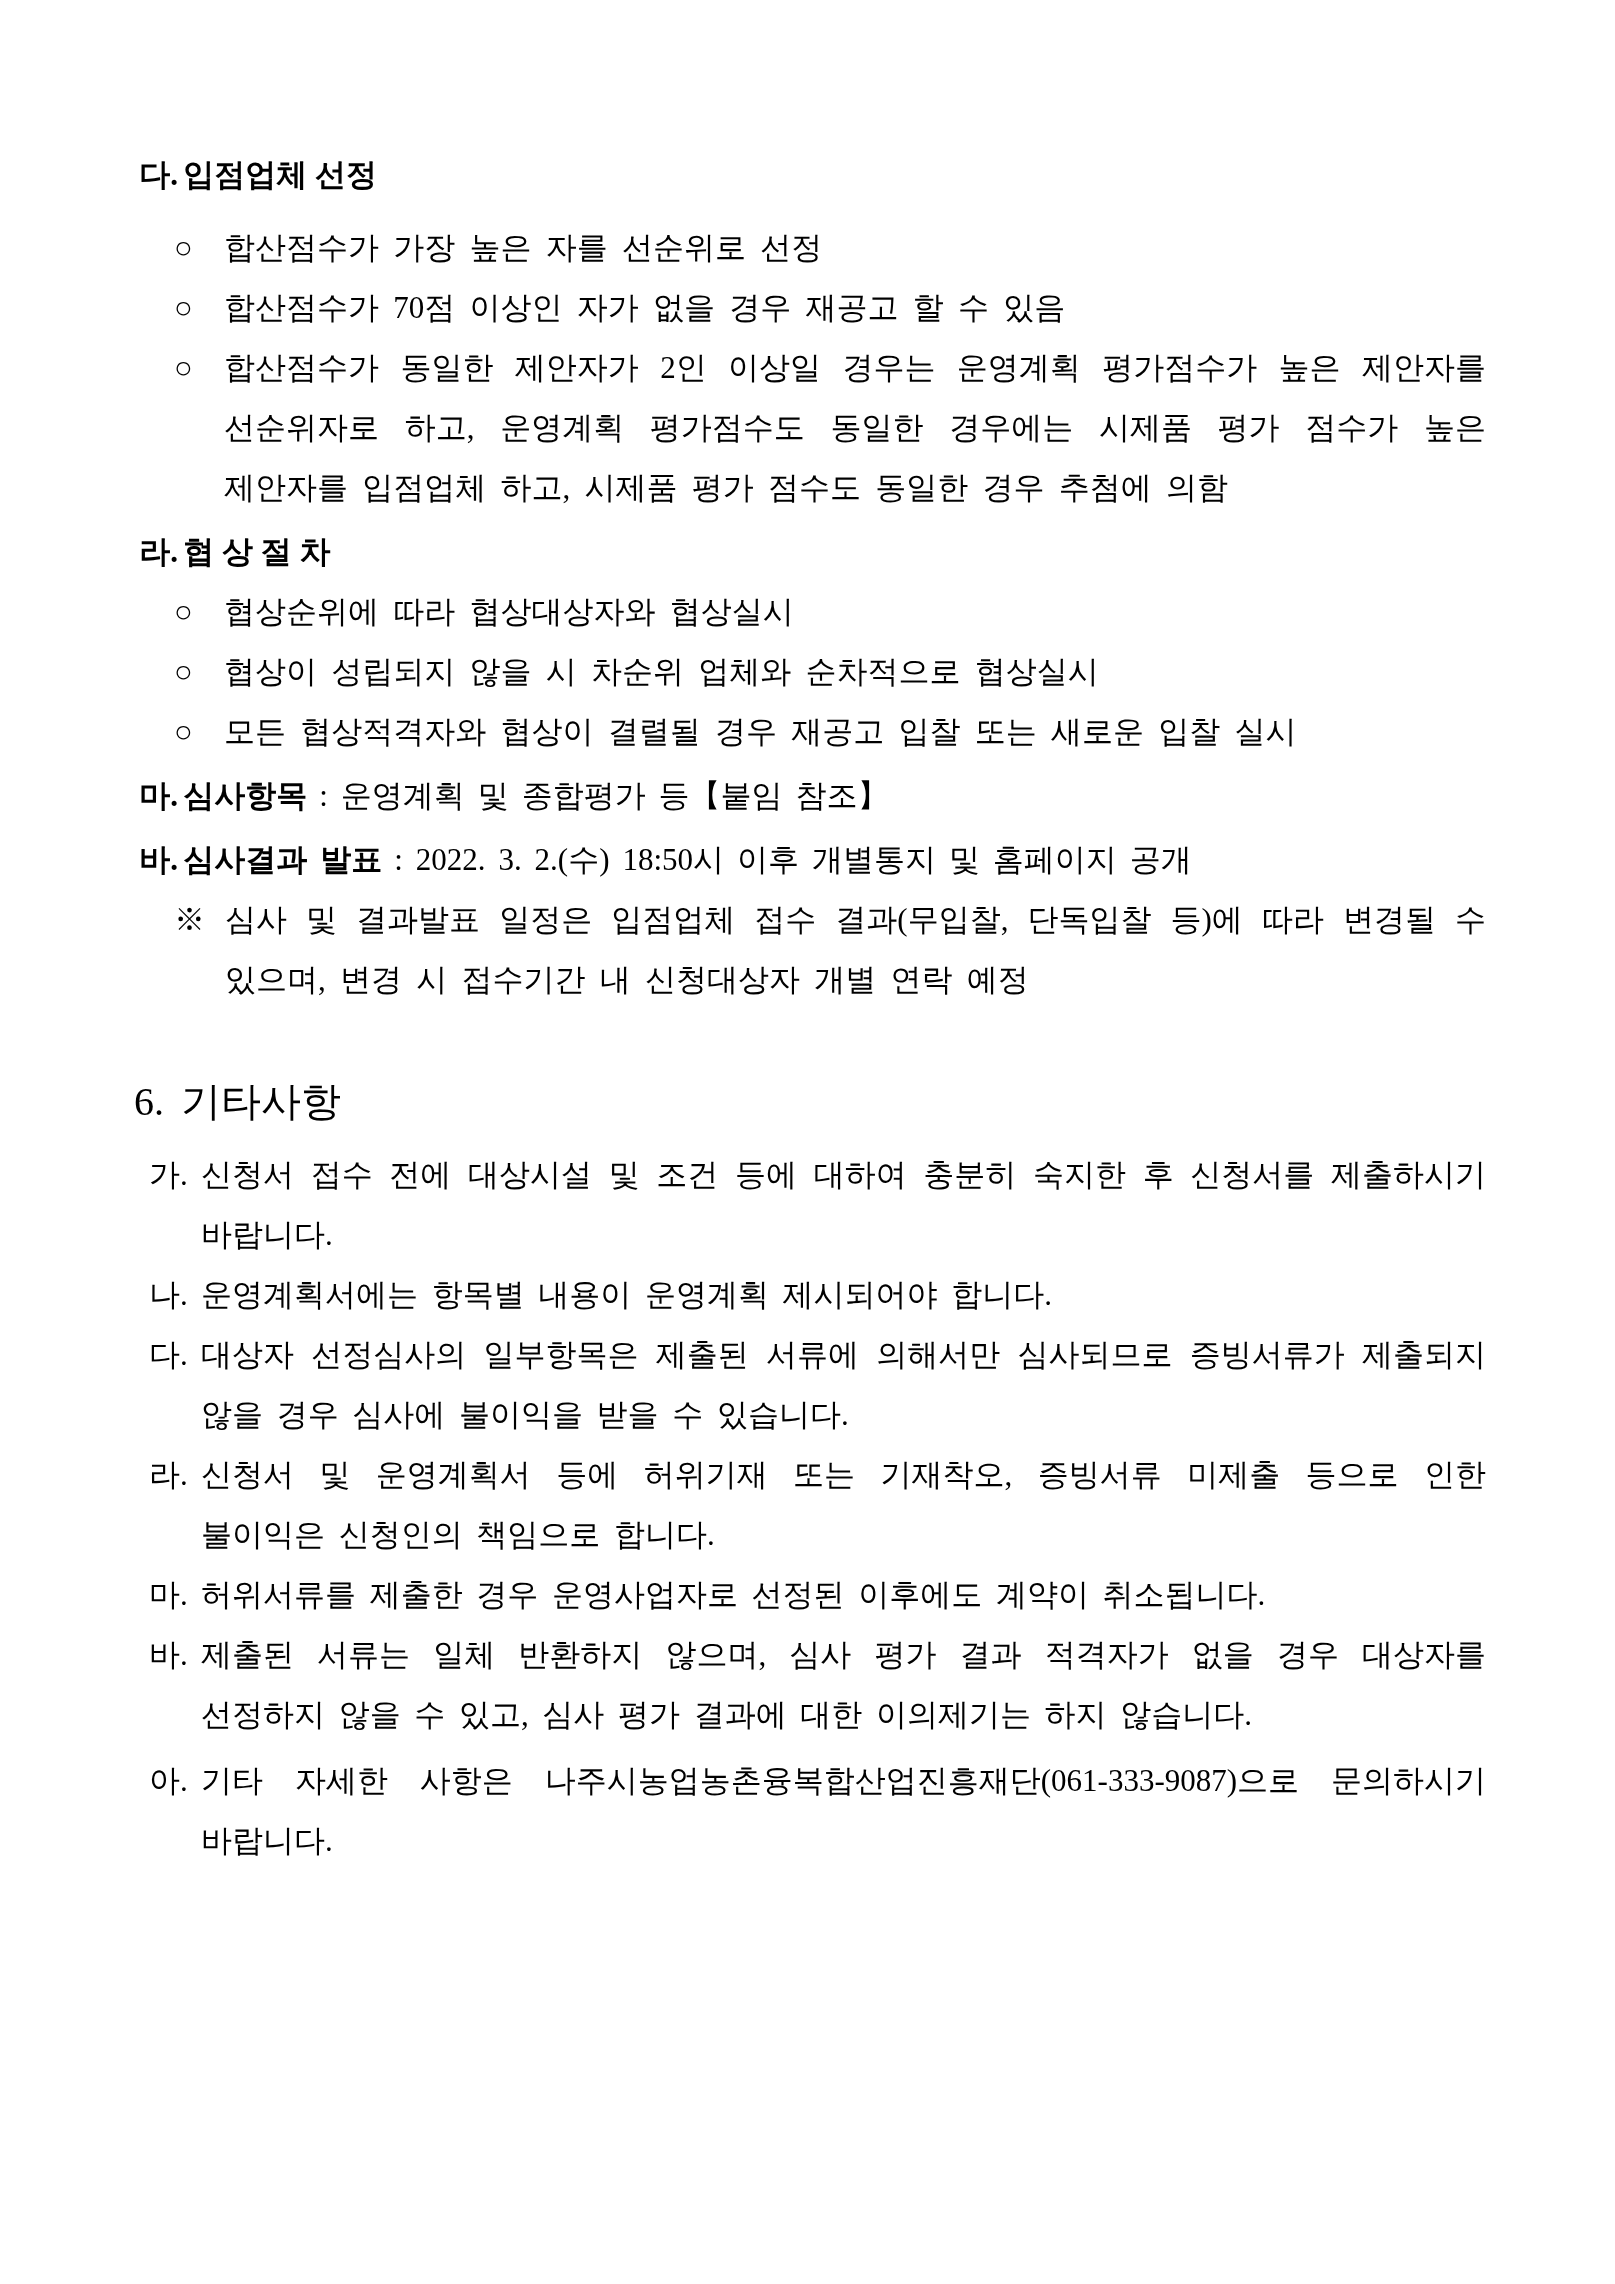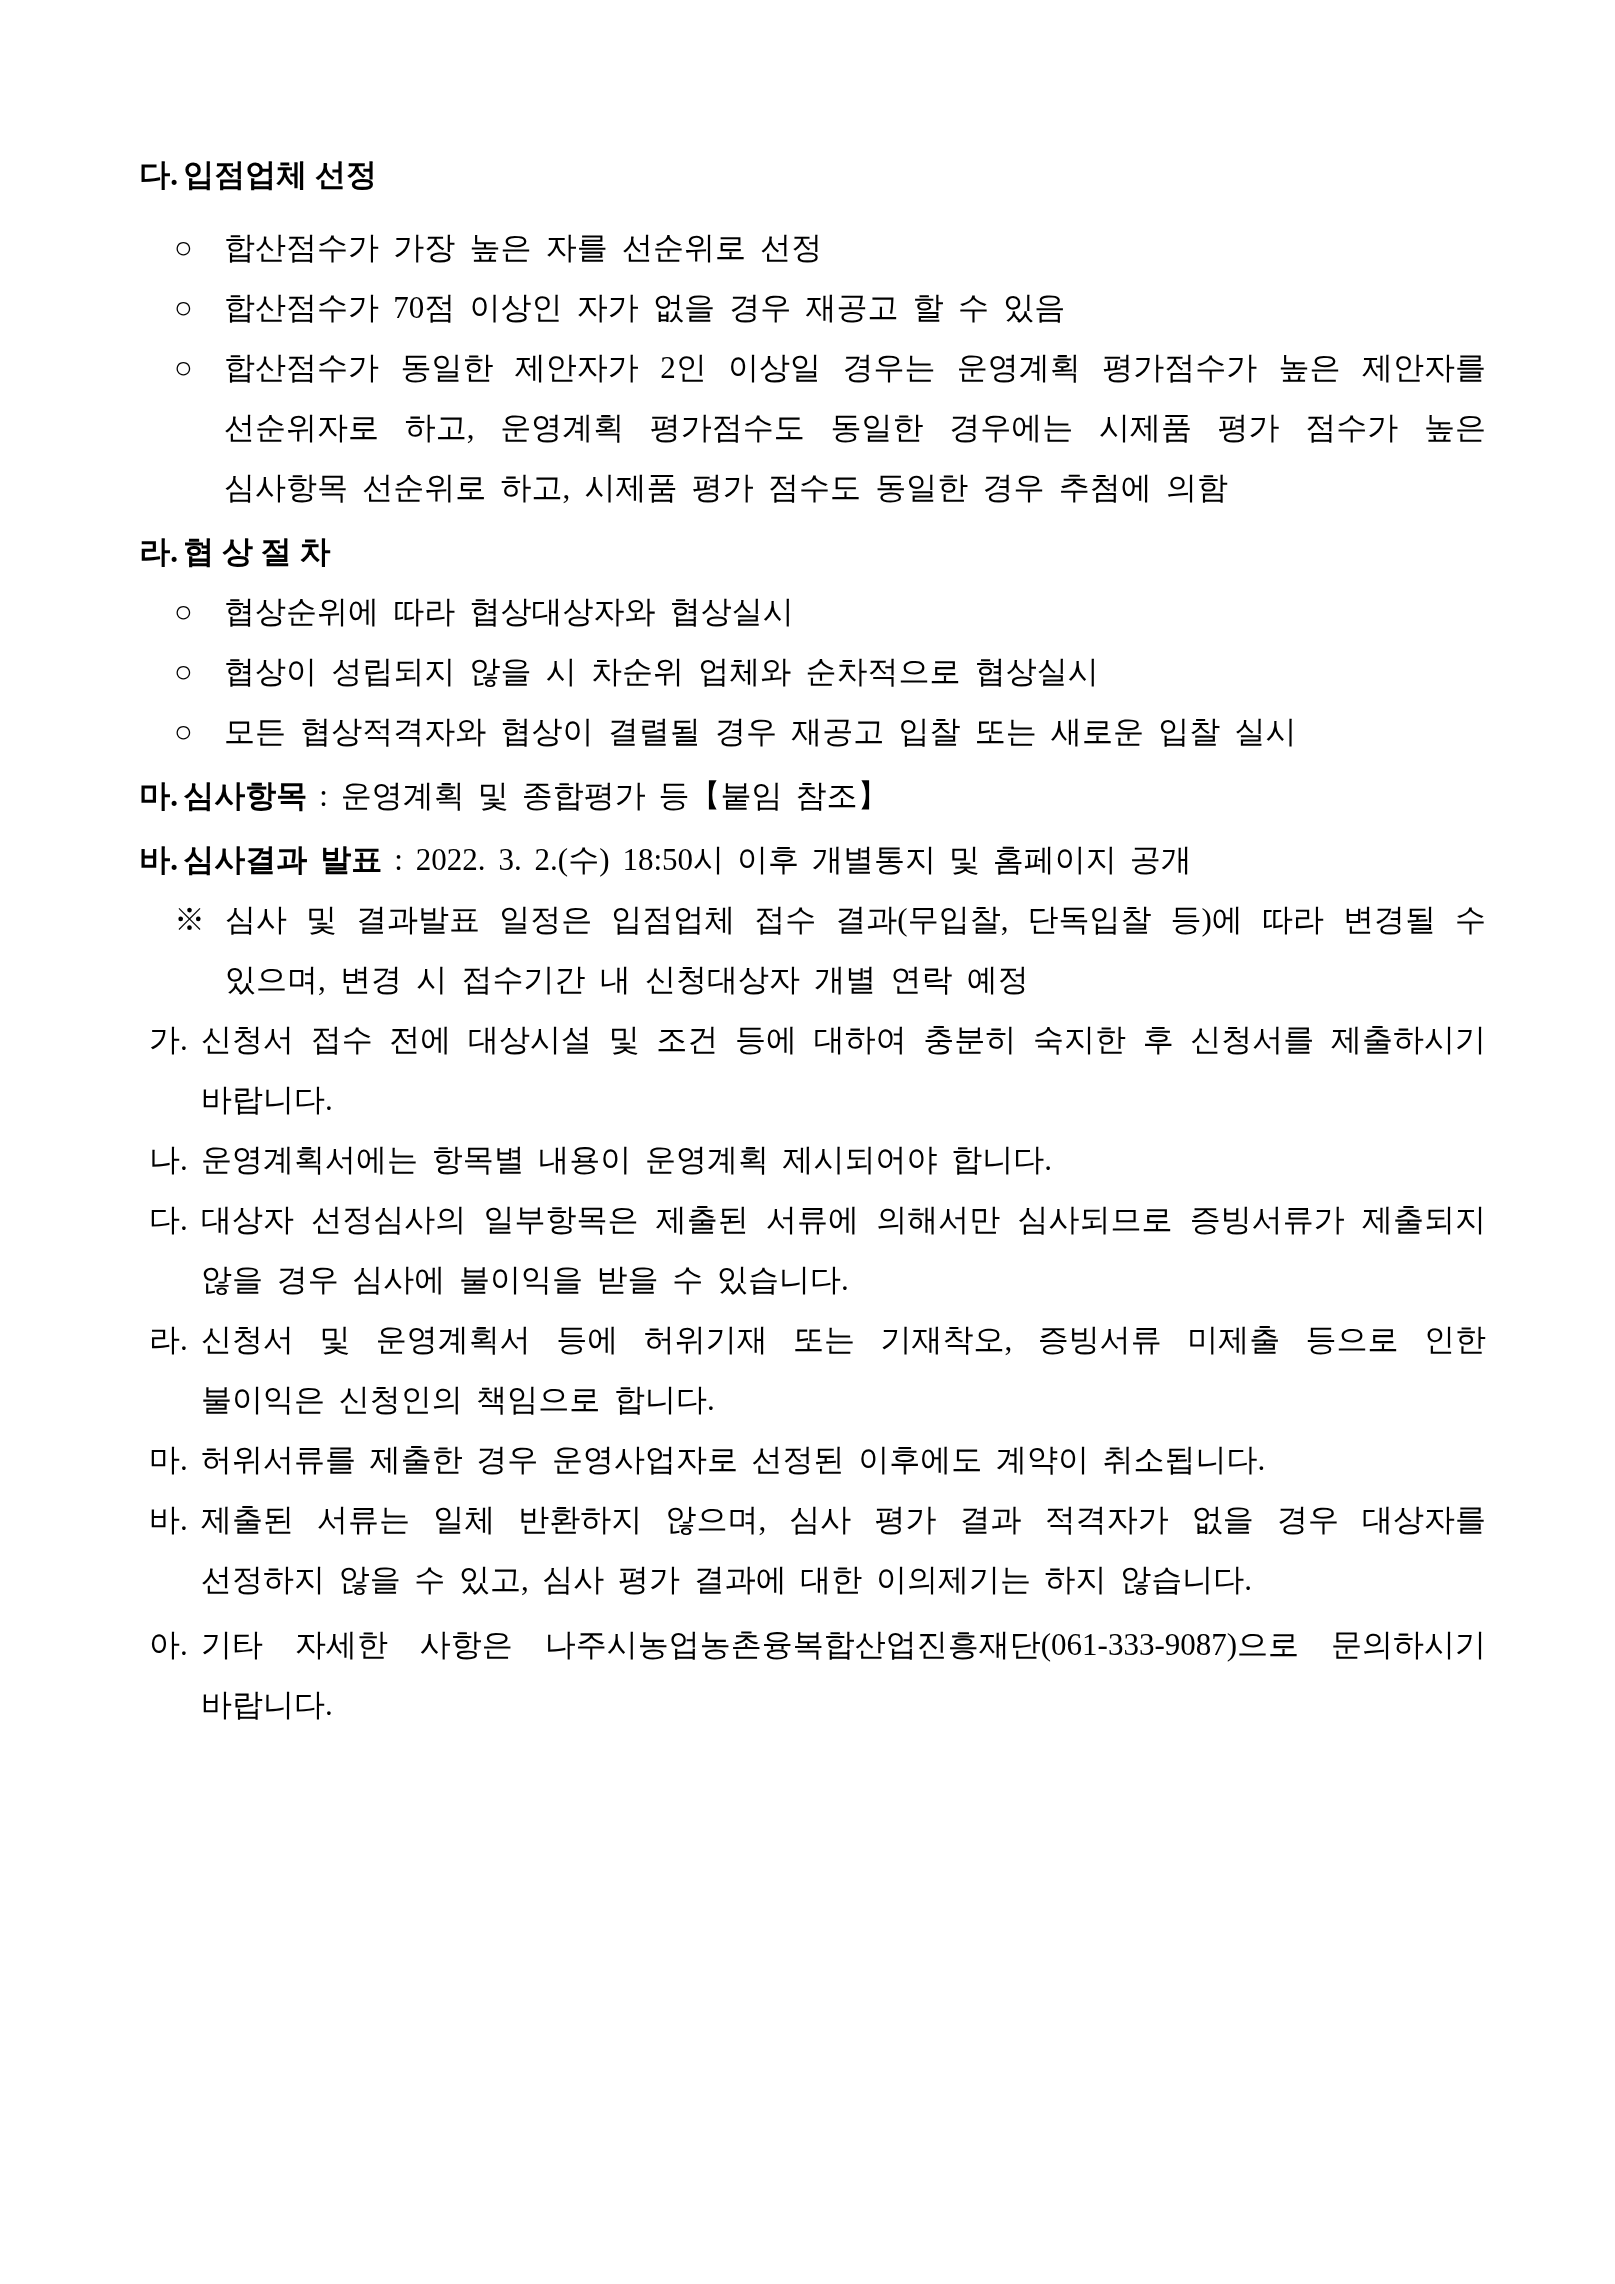--- a/index.html
+++ b/index.html
@@ -66,21 +66,21 @@
       <div class="bullet">
         <span class="mark">○</span>
         <span class="txt">합산점수가 가장 높은 자를 선순위로 선정</span>
       </div>
       <div class="bullet">
         <span class="mark">○</span>
         <span class="txt">합산점수가 70점 이상인 자가 없을 경우 재공고 할 수 있음</span>
       </div>
       <div class="bullet">
         <span class="mark">○</span>
-        <span class="txt">합산점수가 동일한 제안자가 2인 이상일 경우는 운영계획 평가점수가 높은 제안자를 선순위자로 하고, 운영계획 평가점수도 동일한 경우에는 시제품 평가 점수가 높은 심사항목 선순위로 하고, 시제품 평가 점수도 동일한 경우 추첨에 의함</span>
+        <span class="txt">합산점수가 동일한 제안자가 2인 이상일 경우는 운영계획 평가점수가 높은 제안자를 선순위자로 하고, 운영계획 평가점수도 동일한 경우에는 시제품 평가 점수가 높은 제안자를 입점업체 하고, 시제품 평가 점수도 동일한 경우 추첨에 의함</span>
       </div>
     </div>
 
     <div class="s5-head">
       <span class="lbl">라.</span>
       <span class="ttl">협 상 절 차</span>
     </div>
     <div class="bullets tight">
       <div class="bullet">
         <span class="mark">○</span>
@@ -104,20 +104,23 @@
     <div class="s5-line">
       <span class="lbl">바.</span>
       <span class="rest"><span class="kv-title">심사결과 발표</span><span class="kv-value">: 2022. 3. 2.(수) 18:50시 이후 개별통지 및 홈페이지 공개</span></span>
     </div>
 
     <div class="note">
       <span class="mark">※</span>
       <span class="txt">심사 및 결과발표 일정은 입점업체 접수 결과(무입찰, 단독입찰 등)에 따라 변경될 수 있으며, 변경 시 접수기간 내 신청대상자 개별 연락 예정</span>
     </div>
 
+    <div class="sec6-head">
+      <span class="num">6.</span><span class="ttl">기타사항</span>
+    </div>
 
     <div class="s6-item">
       <span class="lbl">가.</span>
       <span class="txt">신청서 접수 전에 대상시설 및 조건 등에 대하여 충분히 숙지한 후 신청서를 제출하시기 바랍니다.</span>
     </div>
     <div class="s6-item">
       <span class="lbl">나.</span>
       <span class="txt">운영계획서에는 항목별 내용이 운영계획 제시되어야 합니다.</span>
     </div>
     <div class="s6-item">

